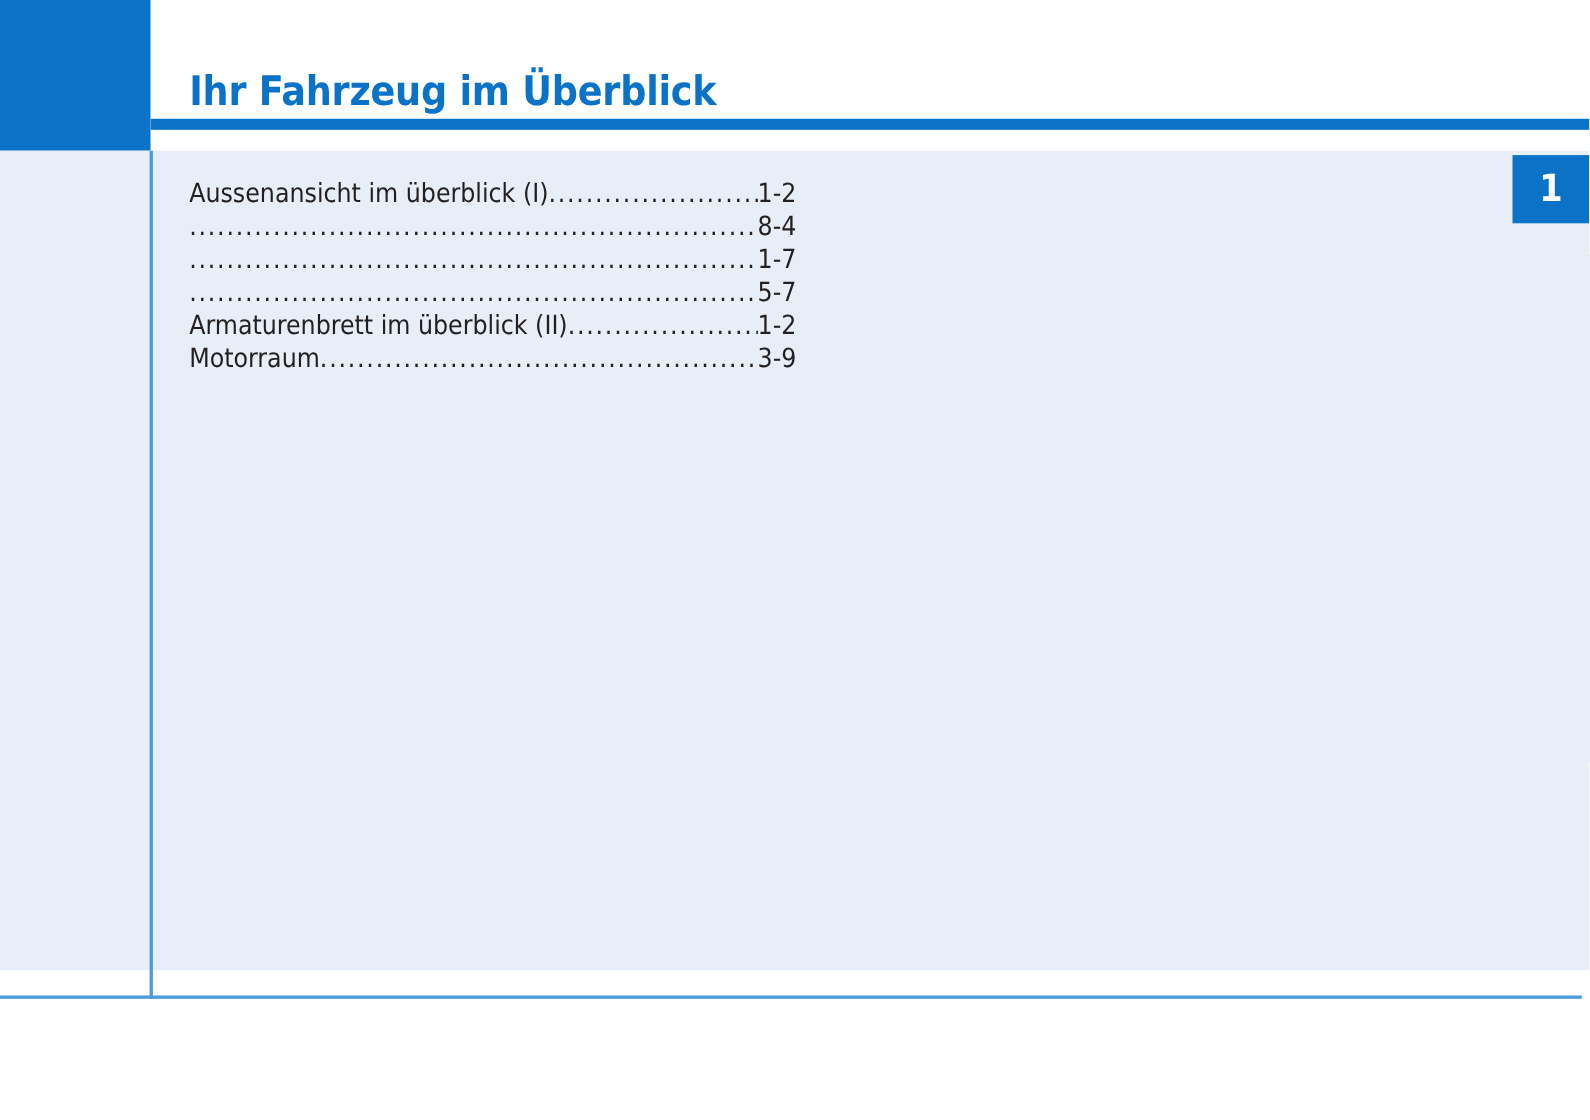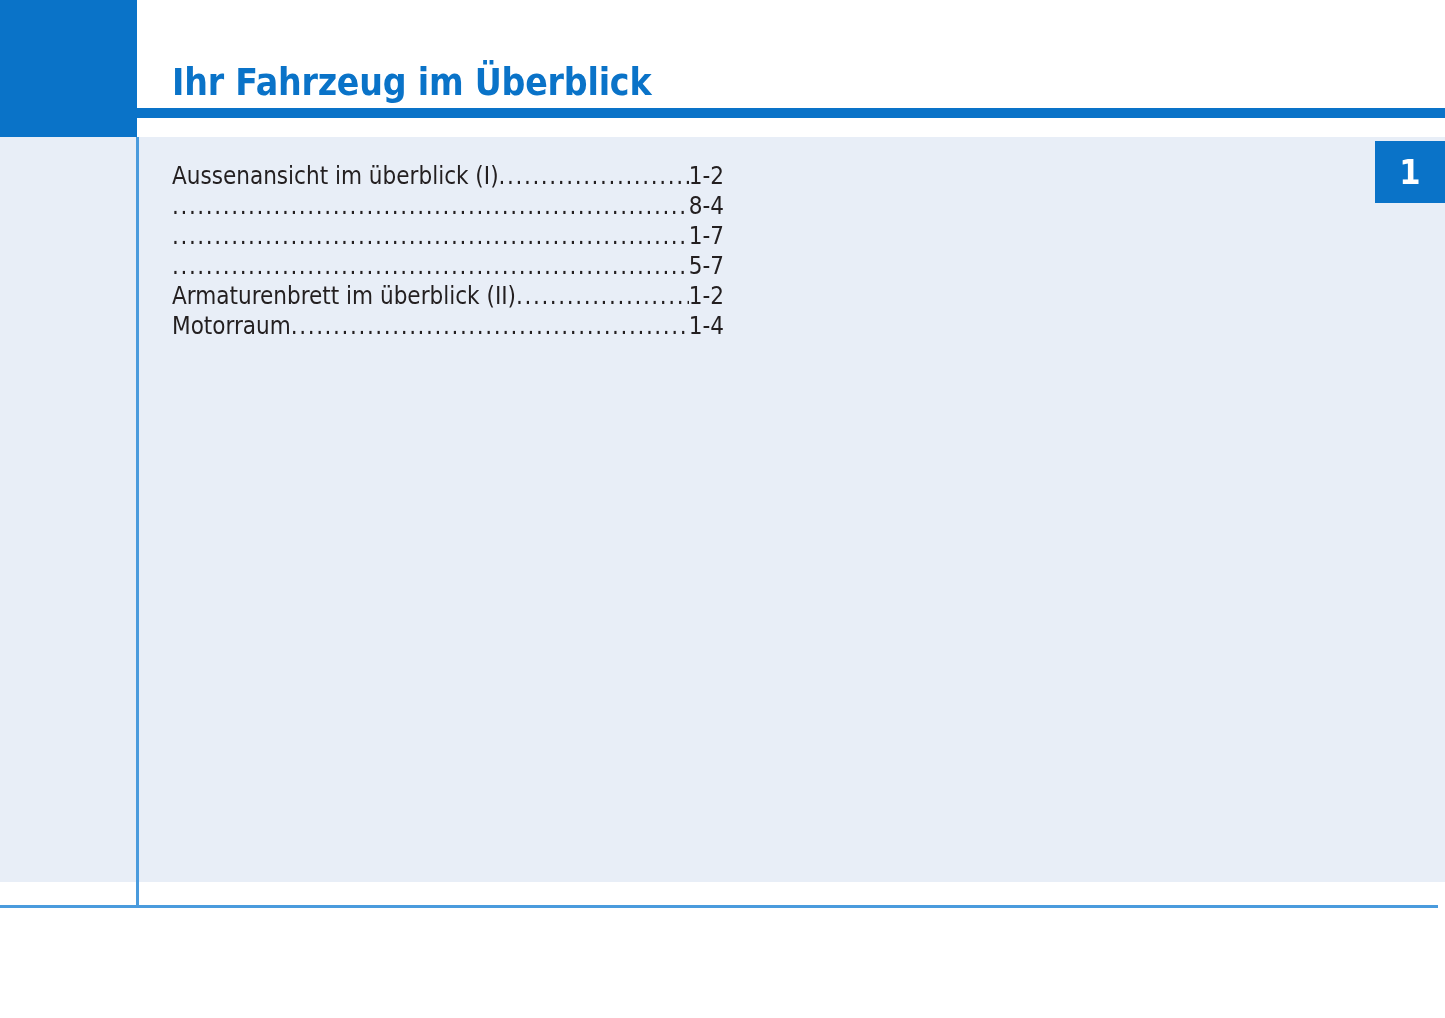--- a/index.html
+++ b/index.html
@@ -188,19 +188,19 @@
       <span class="toc-page">5-7</span>
     </div>
     <div class="toc-entry">
       <span class="toc-label">Armaturenbrett im überblick (II)</span>
       <span class="toc-leader">..............................................................................</span>
       <span class="toc-page">1-2</span>
     </div>
     <div class="toc-entry">
       <span class="toc-label">Motorraum </span>
       <span class="toc-leader">..............................................................................</span>
-      <span class="toc-page">1-4</span>
+      <span class="toc-page">3-9</span>
     </div>
   </div>
 
   <div class="bottom-rule"></div>
 
 </div>
 
 </body></html>

